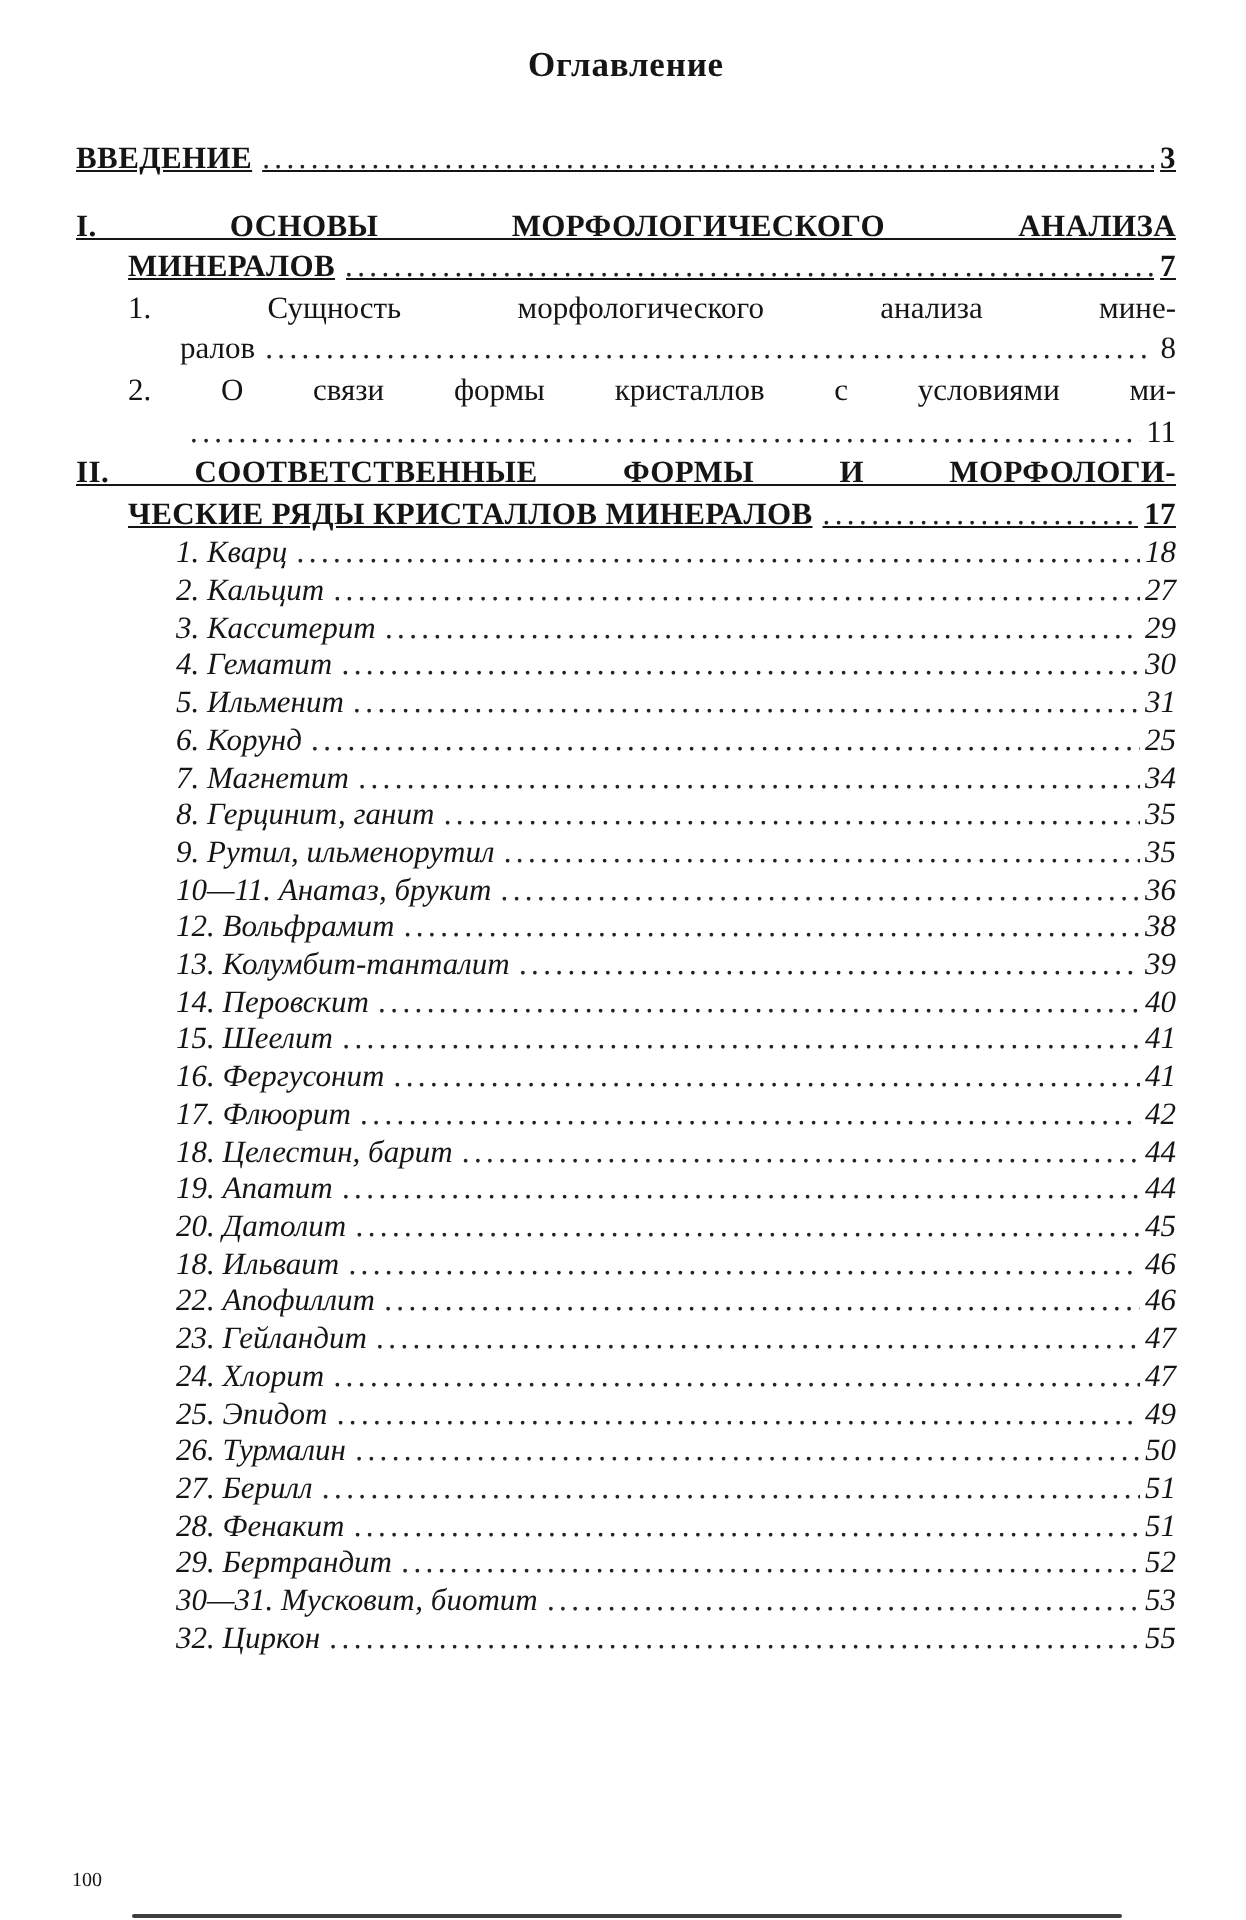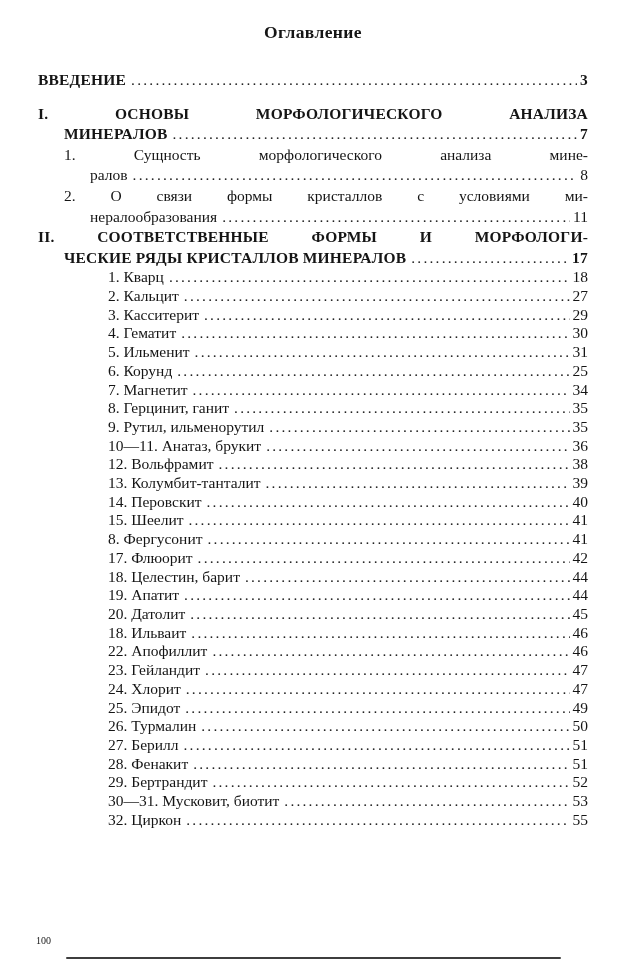--- a/index.html
+++ b/index.html
@@ -23,30 +23,30 @@
     text-align: center;
     letter-spacing: 0.4px;
     margin: 0 0 27px 0;
   }
   .row {
     display: flex;
     align-items: baseline;
     line-height: 20.6px;
   }
   .row.tight { line-height: 18.7px; }
-  .row.b { font-weight: bold; letter-spacing: 0.2px; }
+  .row.b { font-weight: bold; letter-spacing: 0.2px; text-decoration: underline; }
   .row.just {
     display: block;
     text-align: justify;
     text-align-last: justify;
     text-justify: inter-word;
   }
   .ind1 { margin-left: 26px; }
   .ind2 { margin-left: 52px; }
-  .ind3 { margin-left: 70px; }
+  .ind3 { margin-left: 50px; font-style: italic; }
   .gap-sec1 { margin-top: 13px; }
   .gap-sec2 { }
   .t { white-space: nowrap; }
   .leader {
     flex: 1 1 auto;
     overflow: hidden;
     white-space: nowrap;
     letter-spacing: 2.2px;
     margin: 0 3px 0 5px;
     font-weight: normal;
@@ -89,21 +89,20 @@
           <span class="pg">7</span>
         </div>
         <div class="row ind1 just">1. Сущность морфологического анализа мине-</div>
         <div class="row ind2">
           <span class="t">ралов</span>
           <span class="leader">........................................................................................................................................................................................................</span>
           <span class="pg">8</span>
         </div>
         <div class="row ind1 just">2. О связи формы кристаллов с условиями ми-</div>
         <div class="row ind2">
-          <span class="t">нералообразования</span>
           <span class="leader">........................................................................................................................................................................................................</span>
           <span class="pg">11</span>
         </div>
         <div class="row b gap-sec2 just">II. СООТВЕТСТВЕННЫЕ ФОРМЫ И МОРФОЛОГИ-</div>
         <div class="row b ind1">
           <span class="t">ЧЕСКИЕ РЯДЫ КРИСТАЛЛОВ МИНЕРАЛОВ</span>
           <span class="leader">........................................................................................................................................................................................................</span>
           <span class="pg">17</span>
         </div>
         <div class="row ind3 tight">
@@ -170,21 +169,21 @@
           <span class="t">14. Перовскит</span>
           <span class="leader">........................................................................................................................................................................................................</span>
           <span class="pg">40</span>
         </div>
         <div class="row ind3 tight">
           <span class="t">15. Шеелит</span>
           <span class="leader">........................................................................................................................................................................................................</span>
           <span class="pg">41</span>
         </div>
         <div class="row ind3 tight">
-          <span class="t">8. Фергусонит</span>
+          <span class="t">16. Фергусонит</span>
           <span class="leader">........................................................................................................................................................................................................</span>
           <span class="pg">41</span>
         </div>
         <div class="row ind3 tight">
           <span class="t">17. Флюорит</span>
           <span class="leader">........................................................................................................................................................................................................</span>
           <span class="pg">42</span>
         </div>
         <div class="row ind3 tight">
           <span class="t">18. Целестин, барит</span>

